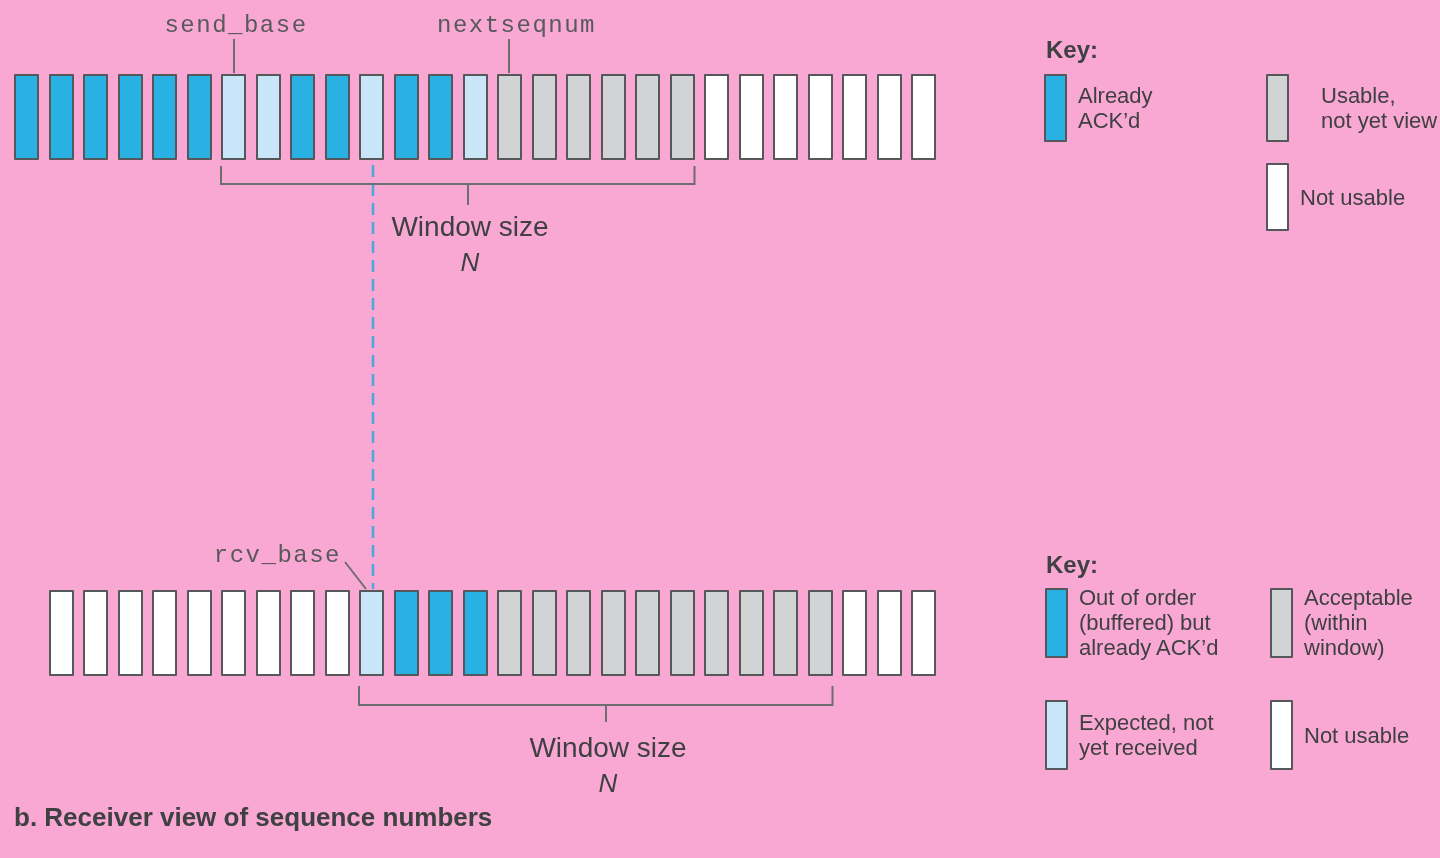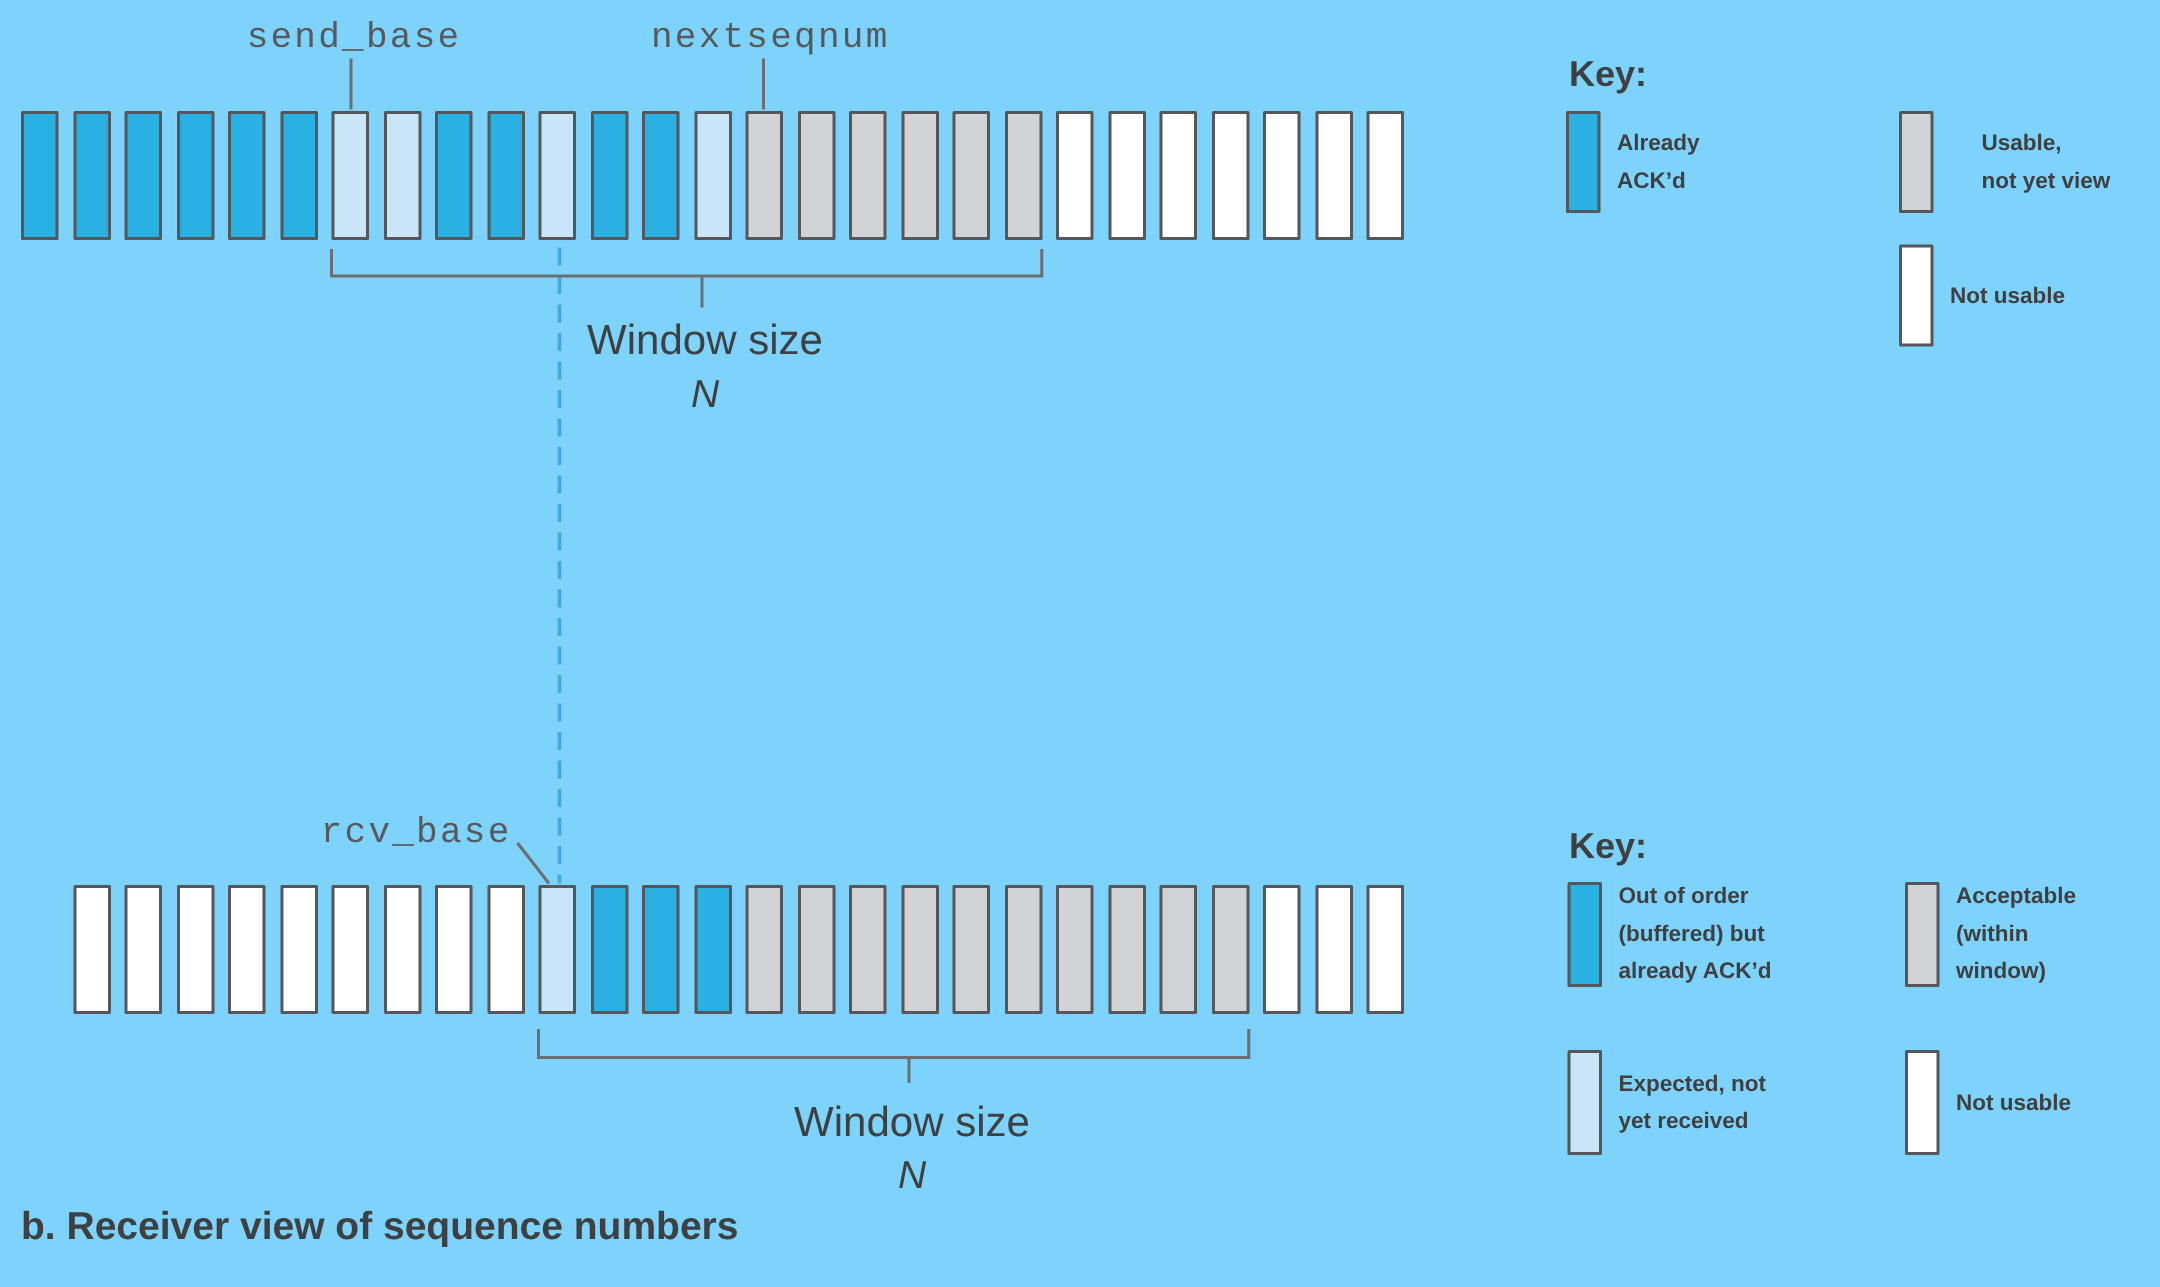--- a/index.html
+++ b/index.html
@@ -1,20 +1,20 @@
 <!DOCTYPE html>
 <html style="--box_border: #55575a; --line_gray: #6d6e71; --text_dark: #3f4041; --mono_label_gray: #58595b; --dashed_line_blue: #45a9d9;"><head>
 <meta charset="utf-8">
 <style>
   html, body { margin: 0; padding: 0; background: #ffffff; }
   #canvas {
     position: relative;
     width: 1440px;
     height: 858px;
-    background: #7dd3fc;
+    background: #f9a8d4;
     overflow: hidden;
     font-family: "Liberation Sans", sans-serif;
   }
   #lines-layer {
     position: absolute;
     left: 0; top: 0;
     z-index: 1;
   }
   .seq-row { position: absolute; left: 0; top: 0; z-index: 2; }
   .seq-box {
@@ -80,43 +80,42 @@
     align-items: center;
     gap: 11px;
   }
   .key-swatch {
     width: 19px;
     border: 2px solid var(--box_border, #55575a);
     border-radius: 1px;
     flex: 0 0 auto;
   }
   .key-item-label {
-    font-size: 15px;
+    font-size: 22px;
     line-height: 25px;
     color: var(--text_dark, #3f4041);
     white-space: nowrap;
-    font-weight: bold;
   }
 </style>
 </head>
 <body>
 
 <div id="canvas">
 
   <svg id="lines-layer" width="1440" height="858" viewBox="0 0 1440 858">
     <line x1="373" y1="165" x2="373" y2="589" fill="none" stroke-width="2.5" stroke-dasharray="12 7" stroke="#45a9d9"></line>
     <line x1="234" y1="39" x2="234" y2="73" stroke-width="2" stroke="#6d6e71"></line>
     <line x1="509" y1="39" x2="509" y2="73" stroke-width="2" stroke="#6d6e71"></line>
     <line x1="345" y1="562" x2="366" y2="589" stroke-width="2" stroke="#6d6e71"></line>
     <path d="M221 166 L221 184 L694.5 184 L694.5 166 M468 184 L468 205" fill="none" stroke-width="2" stroke="#6d6e71"></path>
     <path d="M359 686 L359 705 L832.5 705 L832.5 686 M606 705 L606 722" fill="none" stroke-width="2" stroke="#6d6e71"></path>
   </svg>
 
   <div class="mono-label" style="left:156px; top:12px; width:160px; text-align:center;">send_base</div>
-  <div class="mono-label" style="left:413px; top:12px; width:180px; text-align:right;">nextseqnum</div>
+  <div class="mono-label" style="left:437px; top:12px; width:180px; text-align:left;">nextseqnum</div>
   <div class="mono-label" style="left:180px; top:542px; width:161px; text-align:right;">rcv_base</div>
 
   <div class="seq-row" id="sender-row">
       <div class="seq-box" style="left: 14px; top: 74px; background: rgb(41, 177, 227);"></div>
       <div class="seq-box" style="left: 49px; top: 74px; background: rgb(41, 177, 227);"></div>
       <div class="seq-box" style="left: 83px; top: 74px; background: rgb(41, 177, 227);"></div>
       <div class="seq-box" style="left: 118px; top: 74px; background: rgb(41, 177, 227);"></div>
       <div class="seq-box" style="left: 152px; top: 74px; background: rgb(41, 177, 227);"></div>
       <div class="seq-box" style="left: 187px; top: 74px; background: rgb(41, 177, 227);"></div>
       <div class="seq-box" style="left: 221px; top: 74px; background: rgb(200, 230, 247);"></div>

